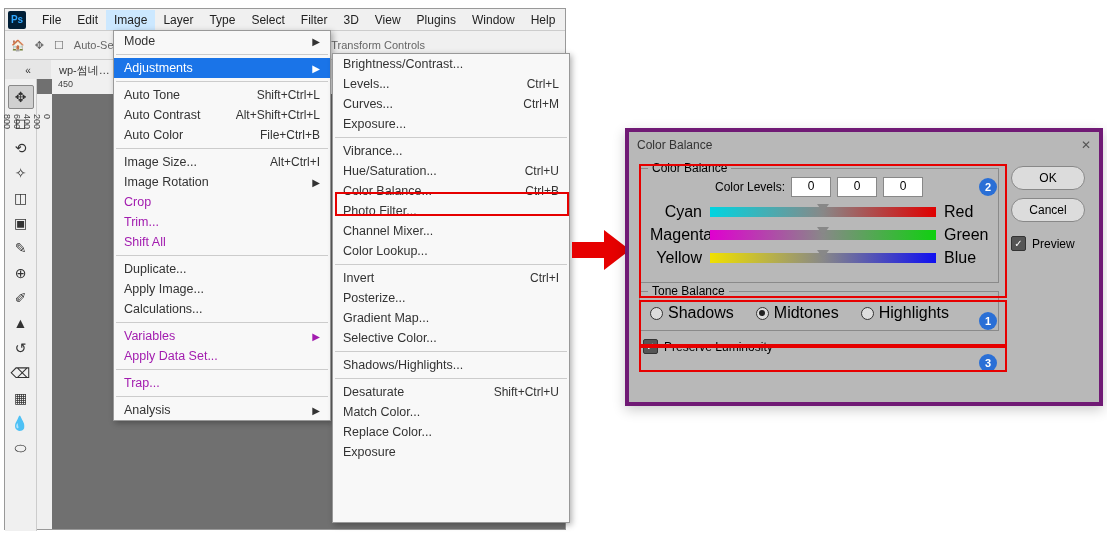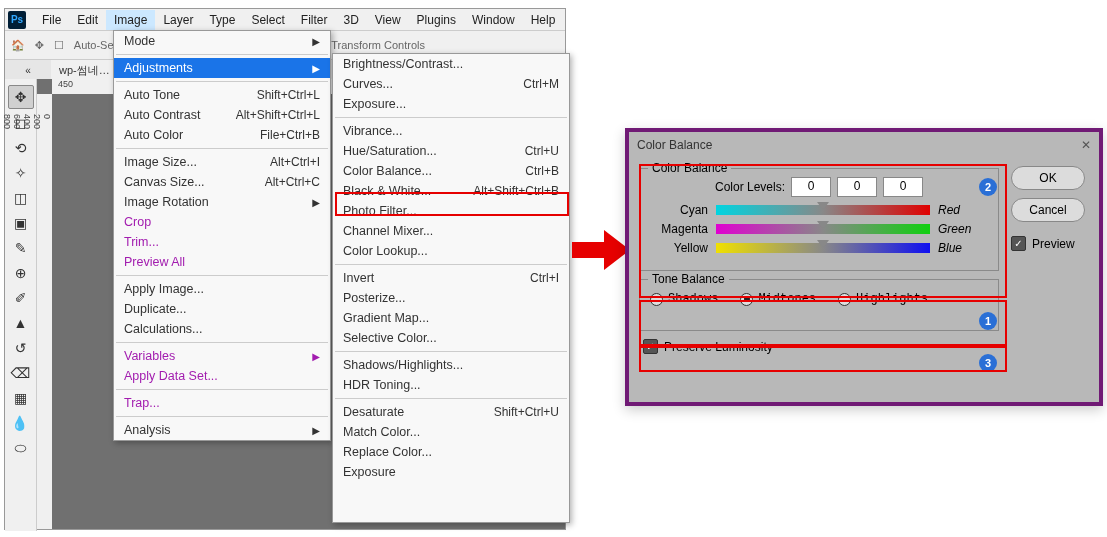--- a/index.html
+++ b/index.html
@@ -179,35 +179,35 @@
   border-radius: 12px;
   background: #dcdcdc;
   border: 1px solid #888;
   display:flex; align-items:center; justify-content:center;
   font-size:12px;
 }
 .chk { display:flex; align-items:center; gap:6px; font-size:12px; }
 .chkbox { width:13px; height:13px; background:#555; border:1px solid #333; display:flex; align-items:center; justify-content:center; color:#fff; font-size:10px; border-radius:2px;}
 .level-row { display:flex; justify-content:center; align-items:center; gap:6px; margin-bottom:6px; font-size:12px;}
 .level-input { width:34px; height:16px; background:#fff; border:1px solid #888; text-align:center; font-size:12px; padding:1px 2px;}
-.slider-row { display:flex; align-items:center; gap:8px; font-size:12px; margin:5px 6px;}
+.slider-row { display:flex; align-items:center; gap:8px; font-size:16px; margin:5px 0;}
 .slider-label { width: 52px; text-align:right; }
-.slider-label-r { width: 44px; font-style: italic; }
+.slider-label-r { width: 44px; }
 .gradient {
   flex:1; height:10px; position:relative;
   border: none;
 }
 .gradient::after{
   content:''; position:absolute; left:50%; top:-3px; transform:translateX(-50%);
   width:0;height:0;border-left:6px solid transparent;border-right:6px solid transparent;border-top:8px solid #888;
 }
 .grad-cr { background: linear-gradient(to right,#00d4e0,#888,#e00000); }
 .grad-mg { background: linear-gradient(to right,#e000d0,#888,#10d010); }
 .grad-yb { background: linear-gradient(to right,#f0e000,#888,#1010f0); }
-.radio-row { display:flex; align-items:flex-end; gap:22px; font-size:12px; margin-top:4px;font-family:Liberation Mono, monospace;}
+.radio-row { display:flex; align-items:flex-end; gap:22px; font-size:16px; margin-top:4px;}
 .radio { display:flex; align-items:center; gap:5px; }
 .rcircle { width:11px; height:11px; border-radius:50%; border:1px solid #333; background:#ddd; display:flex; align-items:center; justify-content:center;}
 .rcircle.sel::after { content:''; width:6px; height:6px; border-radius:50%; background:#222; }
 .badge {
   position:absolute;
   width:18px; height:18px; border-radius:50%;
   background:#2a6fd6; color:#fff;
   display:flex; align-items:center; justify-content:center;
   font-size:11px; font-weight:600;
 }
@@ -296,42 +296,38 @@
     <div class="dd-row">
       <span>Auto Color</span>
       <span class="sc">File+Ctrl+B</span>
     </div>
     <div class="dd-sep"></div>
     <div class="dd-row">
       <span>Image Size...</span>
       <span class="sc">Alt+Ctrl+I</span>
     </div>
     <div class="dd-row">
-      <span>Canvas Size...</span>
-      <span class="sc">Alt+Ctrl+C</span>
-    </div>
-    <div class="dd-row">
       <span>Image Rotation</span>
       <span class="sub-arrow">▶</span>
     </div>
     <div class="dd-row disabled">
       <span>Crop</span>
     </div>
     <div class="dd-row disabled">
       <span>Trim...</span>
     </div>
     <div class="dd-row disabled">
-      <span>Preview All</span>
-    </div>
-    <div class="dd-sep"></div>
+      <span>Shift All</span>
+    </div>
+    <div class="dd-sep"></div>
+    <div class="dd-row">
+      <span>Duplicate...</span>
+    </div>
     <div class="dd-row">
       <span>Apply Image...</span>
-    </div>
-    <div class="dd-row">
-      <span>Duplicate...</span>
     </div>
     <div class="dd-row">
       <span>Calculations...</span>
     </div>
     <div class="dd-sep"></div>
     <div class="dd-row disabled">
       <span>Variables</span>
       <span class="sub-arrow">▶</span>
     </div>
     <div class="dd-row disabled">
@@ -346,43 +342,43 @@
       <span>Analysis</span>
       <span class="sub-arrow">▶</span>
     </div>
   </div>
 
 <div class="dropdown adjust-menu" id="adjust-menu">
     <div class="dd-row">
       <span>Brightness/Contrast...</span>
     </div>
     <div class="dd-row">
+      <span>Levels...</span>
+      <span class="sc">Ctrl+L</span>
+    </div>
+    <div class="dd-row">
       <span>Curves...</span>
       <span class="sc">Ctrl+M</span>
     </div>
     <div class="dd-row">
       <span>Exposure...</span>
     </div>
     <div class="dd-sep"></div>
     <div class="dd-row">
       <span>Vibrance...</span>
     </div>
     <div class="dd-row">
       <span>Hue/Saturation...</span>
       <span class="sc">Ctrl+U</span>
     </div>
     <div class="dd-row">
       <span>Color Balance...</span>
       <span class="sc">Ctrl+B</span>
     </div>
     <div class="dd-row">
-      <span>Black &amp; White...</span>
-      <span class="sc">Alt+Shift+Ctrl+B</span>
-    </div>
-    <div class="dd-row">
       <span>Photo Filter...</span>
     </div>
     <div class="dd-row">
       <span>Channel Mixer...</span>
     </div>
     <div class="dd-row">
       <span>Color Lookup...</span>
     </div>
     <div class="dd-sep"></div>
     <div class="dd-row">
@@ -394,23 +390,20 @@
     </div>
     <div class="dd-row">
       <span>Gradient Map...</span>
     </div>
     <div class="dd-row">
       <span>Selective Color...</span>
     </div>
     <div class="dd-sep"></div>
     <div class="dd-row">
       <span>Shadows/Highlights...</span>
-    </div>
-    <div class="dd-row">
-      <span>HDR Toning...</span>
     </div>
     <div class="dd-sep"></div>
     <div class="dd-row">
       <span>Desaturate</span>
       <span class="sc">Shift+Ctrl+U</span>
     </div>
     <div class="dd-row">
       <span>Match Color...</span>
     </div>
     <div class="dd-row">
@@ -454,21 +447,21 @@
               <div class="gradient grad-mg"></div>
               <div class="slider-label-r">Green</div>
             </div>
             <div class="slider-row">
               <div class="slider-label">Yellow</div>
               <div class="gradient grad-yb"></div>
               <div class="slider-label-r">Blue</div>
             </div>
           </div>
       </div>
-      <div class="fieldset" style="padding-bottom:24px">
+      <div class="fieldset" style="padding-bottom:8px">
         <div class="legend">Tone Balance</div>
         <div class="radio-row">
           <div class="radio">
               <div class="rcircle"></div>
               <span>Shadows</span>
             </div>
           <div class="radio">
               <div class="rcircle sel"></div>
               <span>Midtones</span>
             </div>

